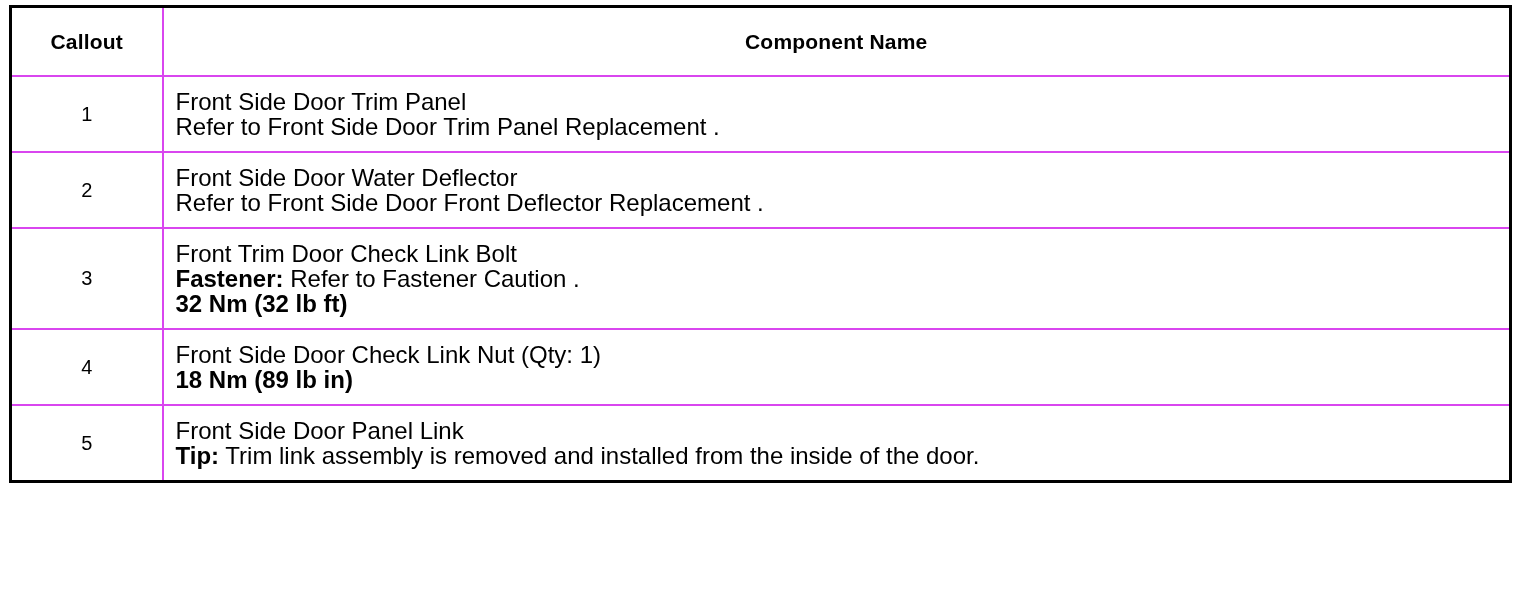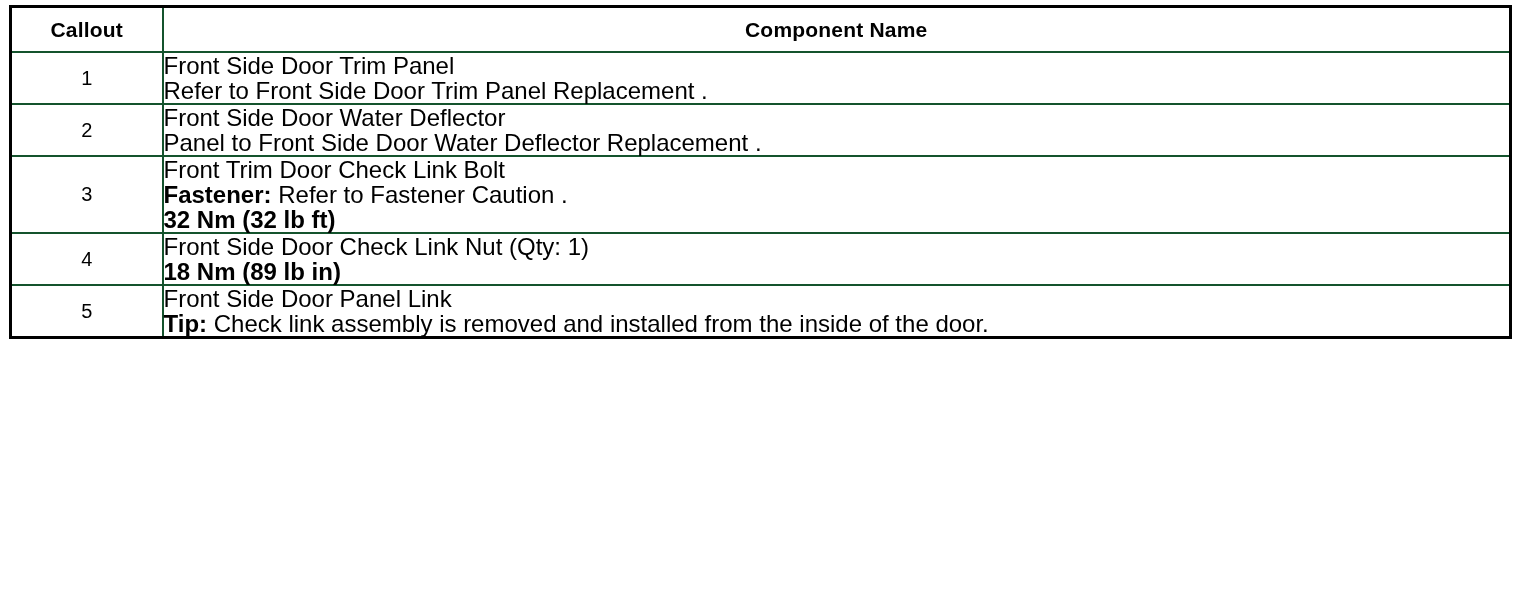--- a/index.html
+++ b/index.html
@@ -21,22 +21,22 @@
   table.parts {
     border-collapse: collapse;
     width: 1500px;
     table-layout: fixed;
     border: 3px solid #000000;
   }
   table.parts col.c-callout { width: 152px; }
   table.parts col.c-name { width: 1348px; }
 
   table.parts th, table.parts td {
-    border: 2px solid #14532d;
-    padding: 0;
+    border: 2px solid #d946ef;
+    padding: 12px;
     vertical-align: middle;
   }
   th.hdr {
     font-size: 21px;
     font-weight: bold;
     text-align: center;
     height: 43px;
     line-height: 43px;
     letter-spacing: 0.2px;
   }
@@ -97,21 +97,21 @@
         </td>
       </tr>
 
       <tr>
         <td class="callout">2</td>
         <td class="desc">
           <div class="line">
             <span class="rest">Front Side Door Water Deflector</span>
           </div>
           <div class="line">
-            <span class="rest">Panel to Front Side Door Water Deflector Replacement .</span>
+            <span class="rest">Refer to Front Side Door Front Deflector Replacement .</span>
           </div>
         </td>
       </tr>
 
       <tr>
         <td class="callout">3</td>
         <td class="desc">
           <div class="line">
             <span class="rest">Front Trim Door Check Link Bolt</span>
           </div>
@@ -132,19 +132,19 @@
         </td>
       </tr>
 
       <tr>
         <td class="callout">5</td>
         <td class="desc">
           <div class="line">
             <span class="rest">Front Side Door Panel Link</span>
           </div>
           <div class="line">
-            <span class="lead">Tip:</span><span class="rest"> Check link assembly is removed and installed from the inside of the door.</span>
+            <span class="lead">Tip:</span><span class="rest"> Trim link assembly is removed and installed from the inside of the door.</span>
           </div>
         </td>
       </tr>
     </tbody>
   </table>
 </div>
 
 </body></html>

